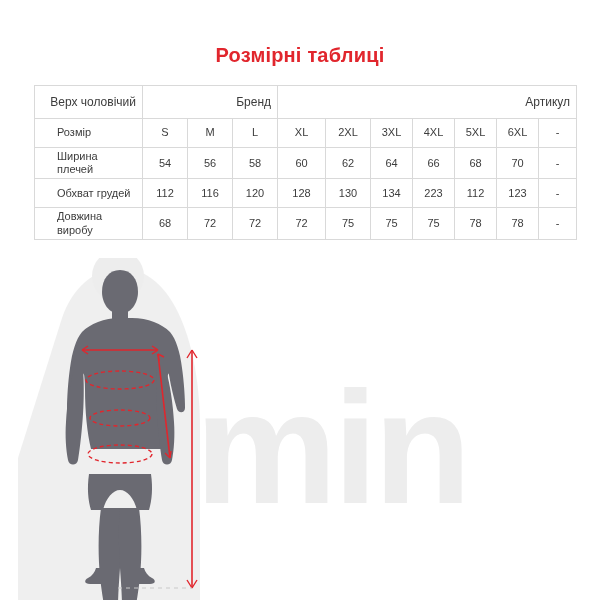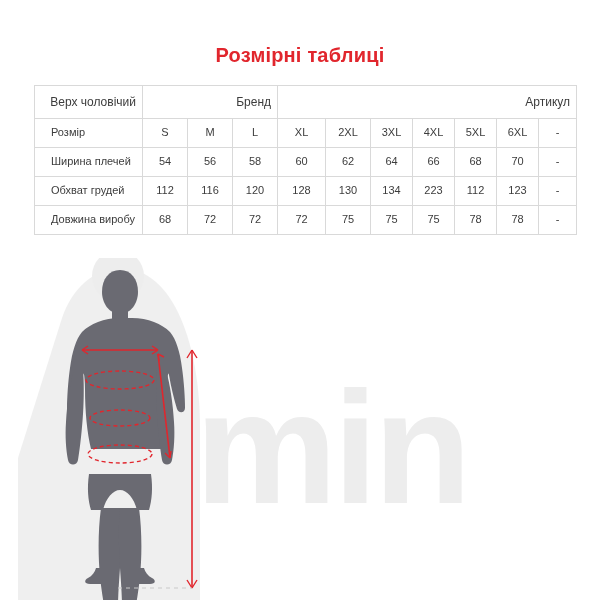--- a/index.html
+++ b/index.html
@@ -43,21 +43,21 @@
     height: 24px;
     padding: 2px 6px;
     color: #3c3c3c;
     vertical-align: middle;
     text-align: center;
     font-size: 11px;
     line-height: 1.2;
   }
   table.size-table td.label {
     text-align: left;
-    padding-left: 16px;
+    padding-left: 22px;
     width: 108px;
   }
   table.size-table tr.head td {
     height: 28px;
     font-size: 12px;
     text-align: right;
     padding-left: 8px;
     color: #3c3c3c;
   }
   td.two-line { line-height: 1.15; font-size: 10.5px; }

